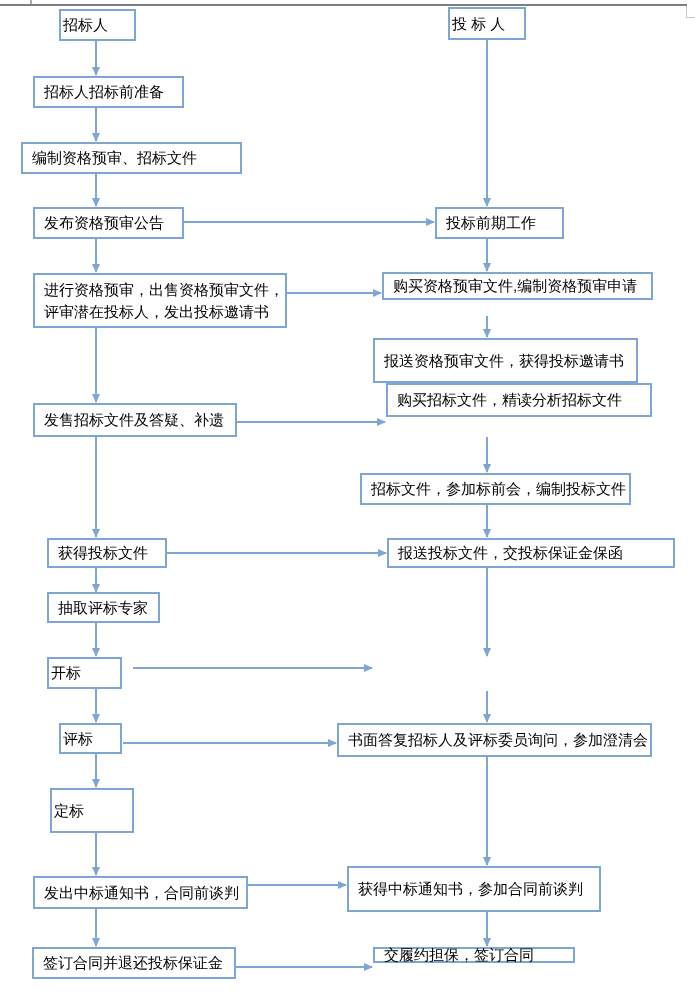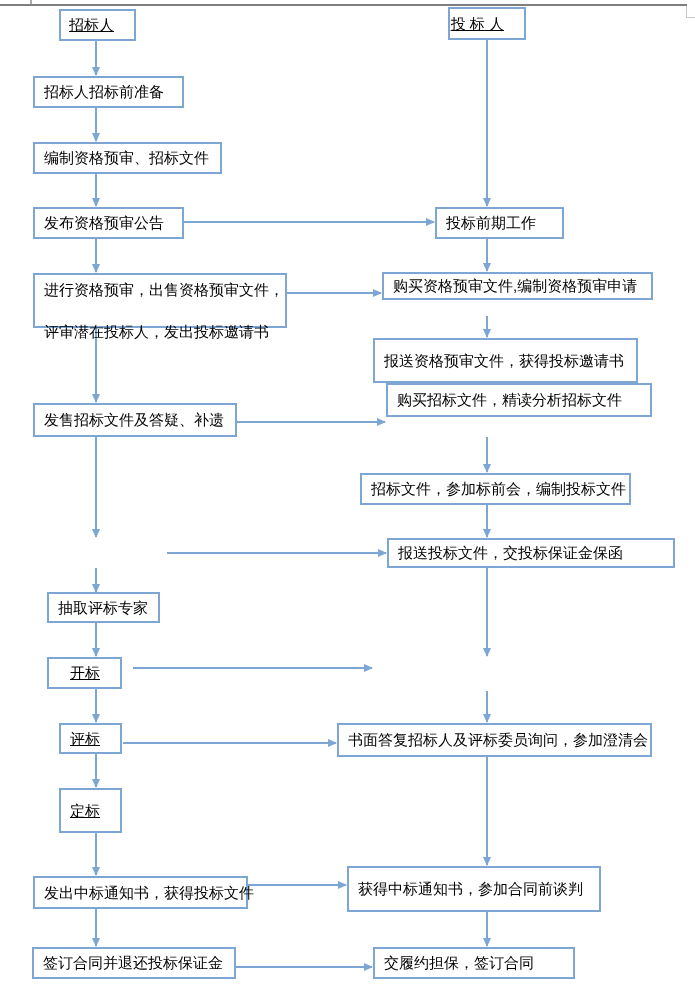--- a/index.html
+++ b/index.html
@@ -28,31 +28,30 @@
     display: flex;
     align-items: center;
     font-size: 15px;
     color: #000000;
     line-height: 1.45;
     padding: 0 4px 0 9px;
     white-space: nowrap;
     z-index: 2;
   }
   .node.center {
-    justify-content: flex-end;
-    padding: 0 20px;
-    text-decoration: underline;
+    justify-content: flex-start;
+    padding: 0 2px;
   }
   .node.multiline {
     flex-direction: column;
     align-items: flex-start;
     justify-content: center;
     white-space: nowrap;
   }
-  .node.multiline span { display: block; margin-top: 20px; }
+  .node.multiline span { display: block; }
   .page-mark {
     position: absolute;
     z-index: 1;
   }
   #page-top-edge   { left: 0;   top: 4px;  width: 687px; height: 2px; background: #7f7f7f; }
   #margin-tick-left{ left: 30px; top: 0;   width: 2px;  height: 4px; background: #ababab; }
   #margin-corner-v { left: 686px; top: 6px; width: 1px; height: 12px; background: #c8c8c8; }
   #margin-corner-h { left: 686px; top: 17px; width: 9px; height: 1px; background: #c8c8c8; }
 </style>
 </head>
@@ -107,47 +106,50 @@
       <line x1="236" y1="967" x2="372" y2="967" marker-end="url(#arrow)"></line>
     </g>
   </svg>
 
   <div class="node center" style="left:59px;top:9px;width:77px;height:32px">
     <span>招标人</span>
   </div>
   <div class="node" style="left:33px;top:76px;width:151px;height:32px">
     <span>招标人招标前准备</span>
   </div>
-  <div class="node" style="left:33px;top:142px;width:189px;height:32px">
+  <div class="node" style="left:21px;top:142px;width:221px;height:32px">
     <span>编制资格预审、招标文件</span>
   </div>
   <div class="node" style="left:33px;top:207px;width:151px;height:32px">
     <span>发布资格预审公告</span>
   </div>
   <div class="node multiline" style="left:33px;top:273px;width:254px;height:55px">
     <span>进行资格预审，出售资格预审文件，</span>
     <span>评审潜在投标人，发出投标邀请书</span>
   </div>
   <div class="node" style="left:33px;top:403px;width:204px;height:34px">
     <span>发售招标文件及答疑、补遗</span>
   </div>
+  <div class="node" style="left:47px;top:538px;width:120px;height:30px">
+    <span>获得投标文件</span>
+  </div>
   <div class="node" style="left:47px;top:592px;width:113px;height:31px">
     <span>抽取评标专家</span>
   </div>
   <div class="node center" style="left:47px;top:657px;width:75px;height:32px">
     <span>开标</span>
   </div>
   <div class="node center" style="left:59px;top:723px;width:63px;height:31px">
     <span>评标</span>
   </div>
-  <div class="node center" style="left:59px;top:788px;width:63px;height:45px">
+  <div class="node center" style="left:50px;top:788px;width:84px;height:45px">
     <span>定标</span>
   </div>
   <div class="node" style="left:33px;top:876px;width:215px;height:33px">
-    <span>发出中标通知书，获得投标文件</span>
+    <span>发出中标通知书，合同前谈判</span>
   </div>
   <div class="node" style="left:32px;top:947px;width:204px;height:32px">
     <span>签订合同并退还投标保证金</span>
   </div>
 
   <div class="node center" style="left:448px;top:7px;width:78px;height:33px">
     <span>投 标 人</span>
   </div>
   <div class="node" style="left:435px;top:207px;width:129px;height:32px">
     <span>投标前期工作</span>
@@ -166,17 +168,17 @@
   </div>
   <div class="node" style="left:387px;top:538px;width:288px;height:30px">
     <span>报送投标文件，交投标保证金保函</span>
   </div>
   <div class="node" style="left:337px;top:723px;width:315px;height:34px">
     <span>书面答复招标人及评标委员询问，参加澄清会</span>
   </div>
   <div class="node" style="left:347px;top:866px;width:254px;height:46px">
     <span>获得中标通知书，参加合同前谈判</span>
   </div>
-  <div class="node" style="left:373px;top:947px;width:202px;height:32px">
+  <div class="node" style="left:373px;top:947px;width:202px;height:16px">
     <span>交履约担保，签订合同</span>
   </div>
 
 </div>
 
 </body></html>

